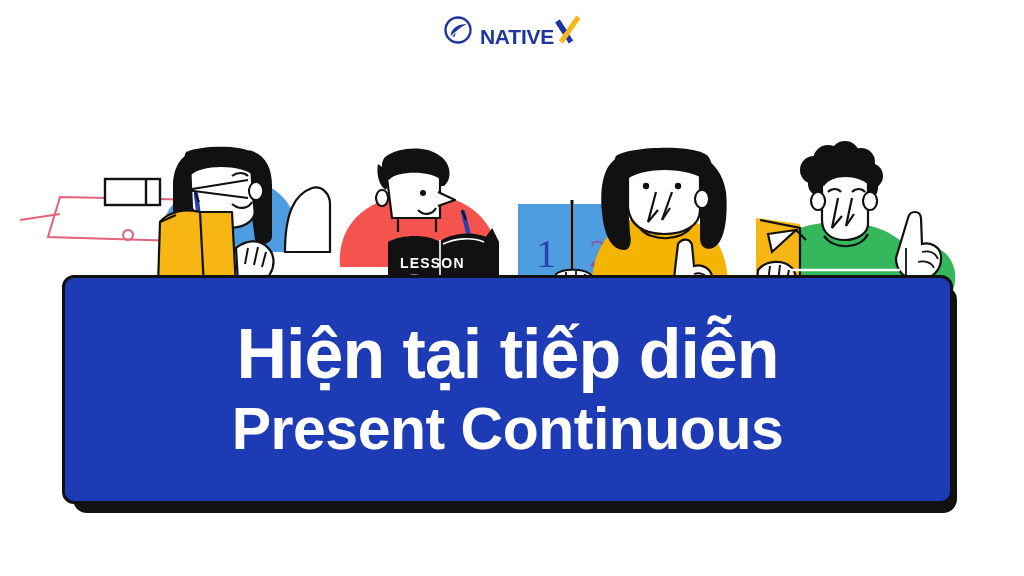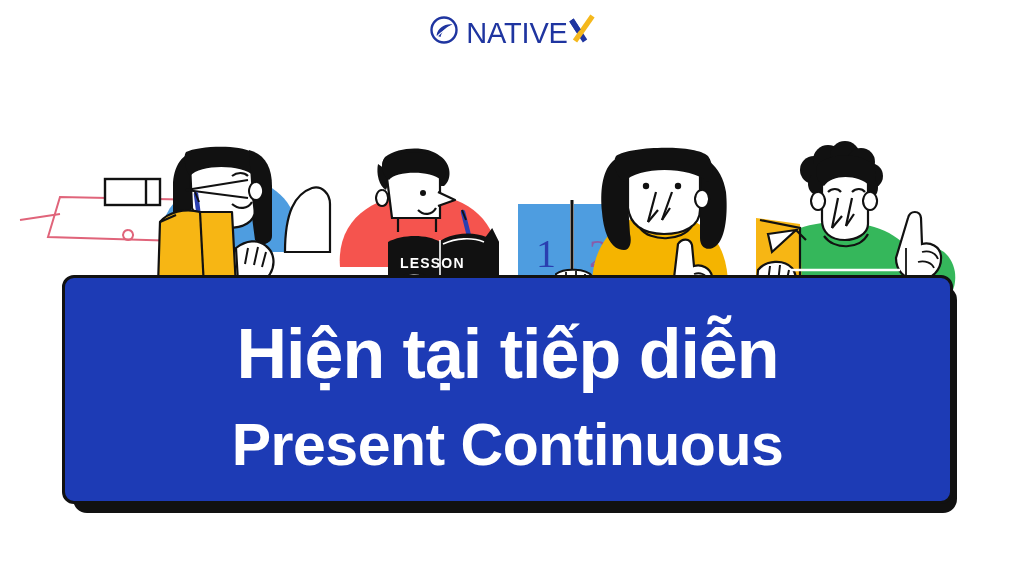--- a/index.html
+++ b/index.html
@@ -27,22 +27,22 @@
     width: 1024px;
     height: 42px;
     display: flex;
     align-items: center;
     justify-content: center;
     gap: 7px;
   }
   #brand-mark { display: block; }
   #brand-wordmark {
     font-family: "Liberation Sans", sans-serif;
-    font-weight: normal;
-    font-size: 29px;
+    font-weight: bold;
+    font-size: 21px;
     letter-spacing: -0.2px;
     color: #1f35a0;
     line-height: 1;
     display: flex;
     align-items: baseline;
   }
   #brand-x {
     position: relative;
     display: inline-block;
     width: 26px;
@@ -86,21 +86,21 @@
     gap: 6px;
   }
   #title-vi {
     color: #ffffff;
     font-family: "Liberation Sans", sans-serif;
     font-weight: bold;
     font-size: 70px;
     line-height: 1.06;
     letter-spacing: -1px;
     text-align: center;
-    margin: 16px;
+    margin: 0;
     padding: 0;
   }
   #title-en {
     color: #ffffff;
     font-family: "Liberation Sans", sans-serif;
     font-weight: bold;
     font-size: 59px;
     line-height: 1.1;
     letter-spacing: -0.5px;
     text-align: center;

